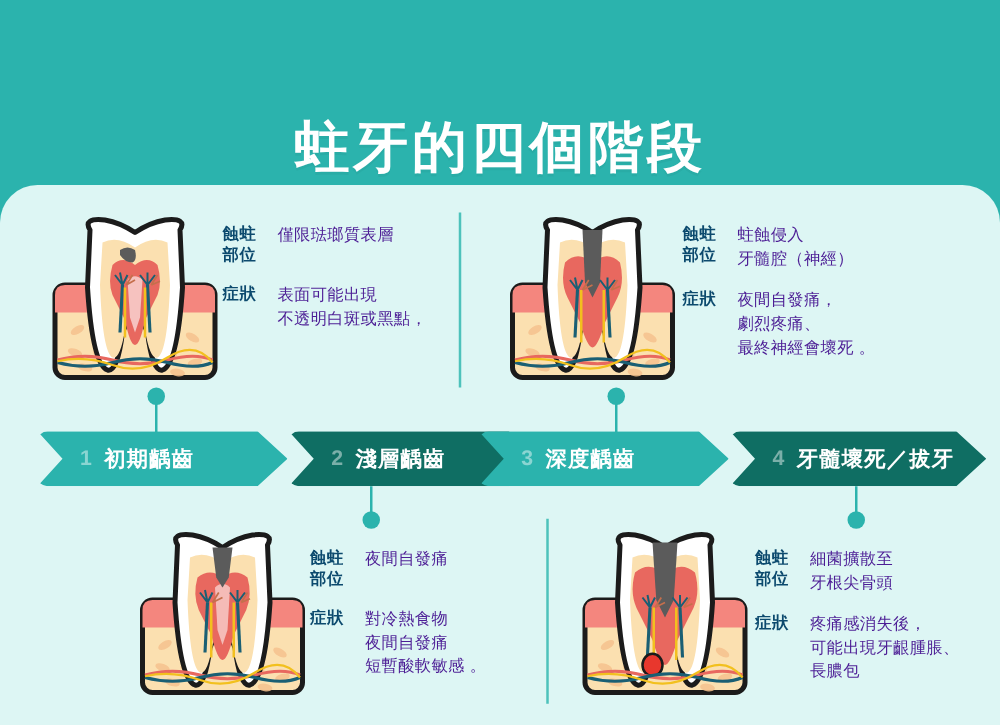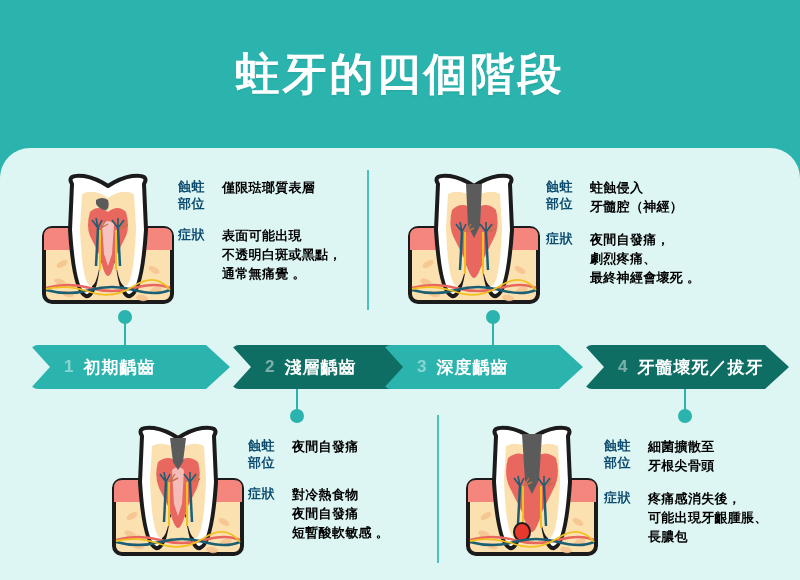--- a/index.html
+++ b/index.html
@@ -7,21 +7,21 @@
     width: 800px; height: 580px;
     background: #2bb3ad;
     font-family: "Liberation Sans", "DejaVu Sans", sans-serif;
     overflow: hidden;
     position: relative;
   }
 
   
   .header {
     height: 148px;
-    display: flex; align-items: center; justify-content: center;
+    display: flex; align-items: flex-end; justify-content: center;
     background: #2bb3ad;
   }
   .title {
     color: #ffffff;
     font-size: 44px;
     font-weight: bold;
     letter-spacing: 3px;
     text-shadow: 0 2px 0 rgba(0,0,0,0.04);
   }
 
@@ -89,24 +89,24 @@
     color: #0c4a6e;
     font-size: 13px;
     font-weight: bold;
     line-height: 17px;
     width: 44px;
     flex: 0 0 44px;
     letter-spacing: 0.5px;
   }
   .lbl span { display: block; }
   .val {
-    color: #000000;
+    color: #4c1d95;
     font-size: 13px;
     line-height: 19px;
-    font-weight: bold;
+    font-weight: normal;
     letter-spacing: 0.3px;
   }
   .val span { display: block; }
 
   
   .tooth { position: absolute; }
 </style>
 </head>
 <body>
 
@@ -296,21 +296,20 @@
       <span>僅限琺瑯質表層</span>
     </div>
   </div>
   <div class="row">
     <div class="lbl">
       <span>症狀</span>
     </div>
     <div class="val">
       <span>表面可能出現</span>
       <span>不透明白斑或黑點，</span>
-      <span>通常無痛覺 。</span>
     </div>
   </div>
 </div>
 
 <div class="info" style="left:546px; top:178px; width:200px;">
   <div class="row">
     <div class="lbl">
       <span>蝕蛀</span>
       <span>部位</span>
     </div>

